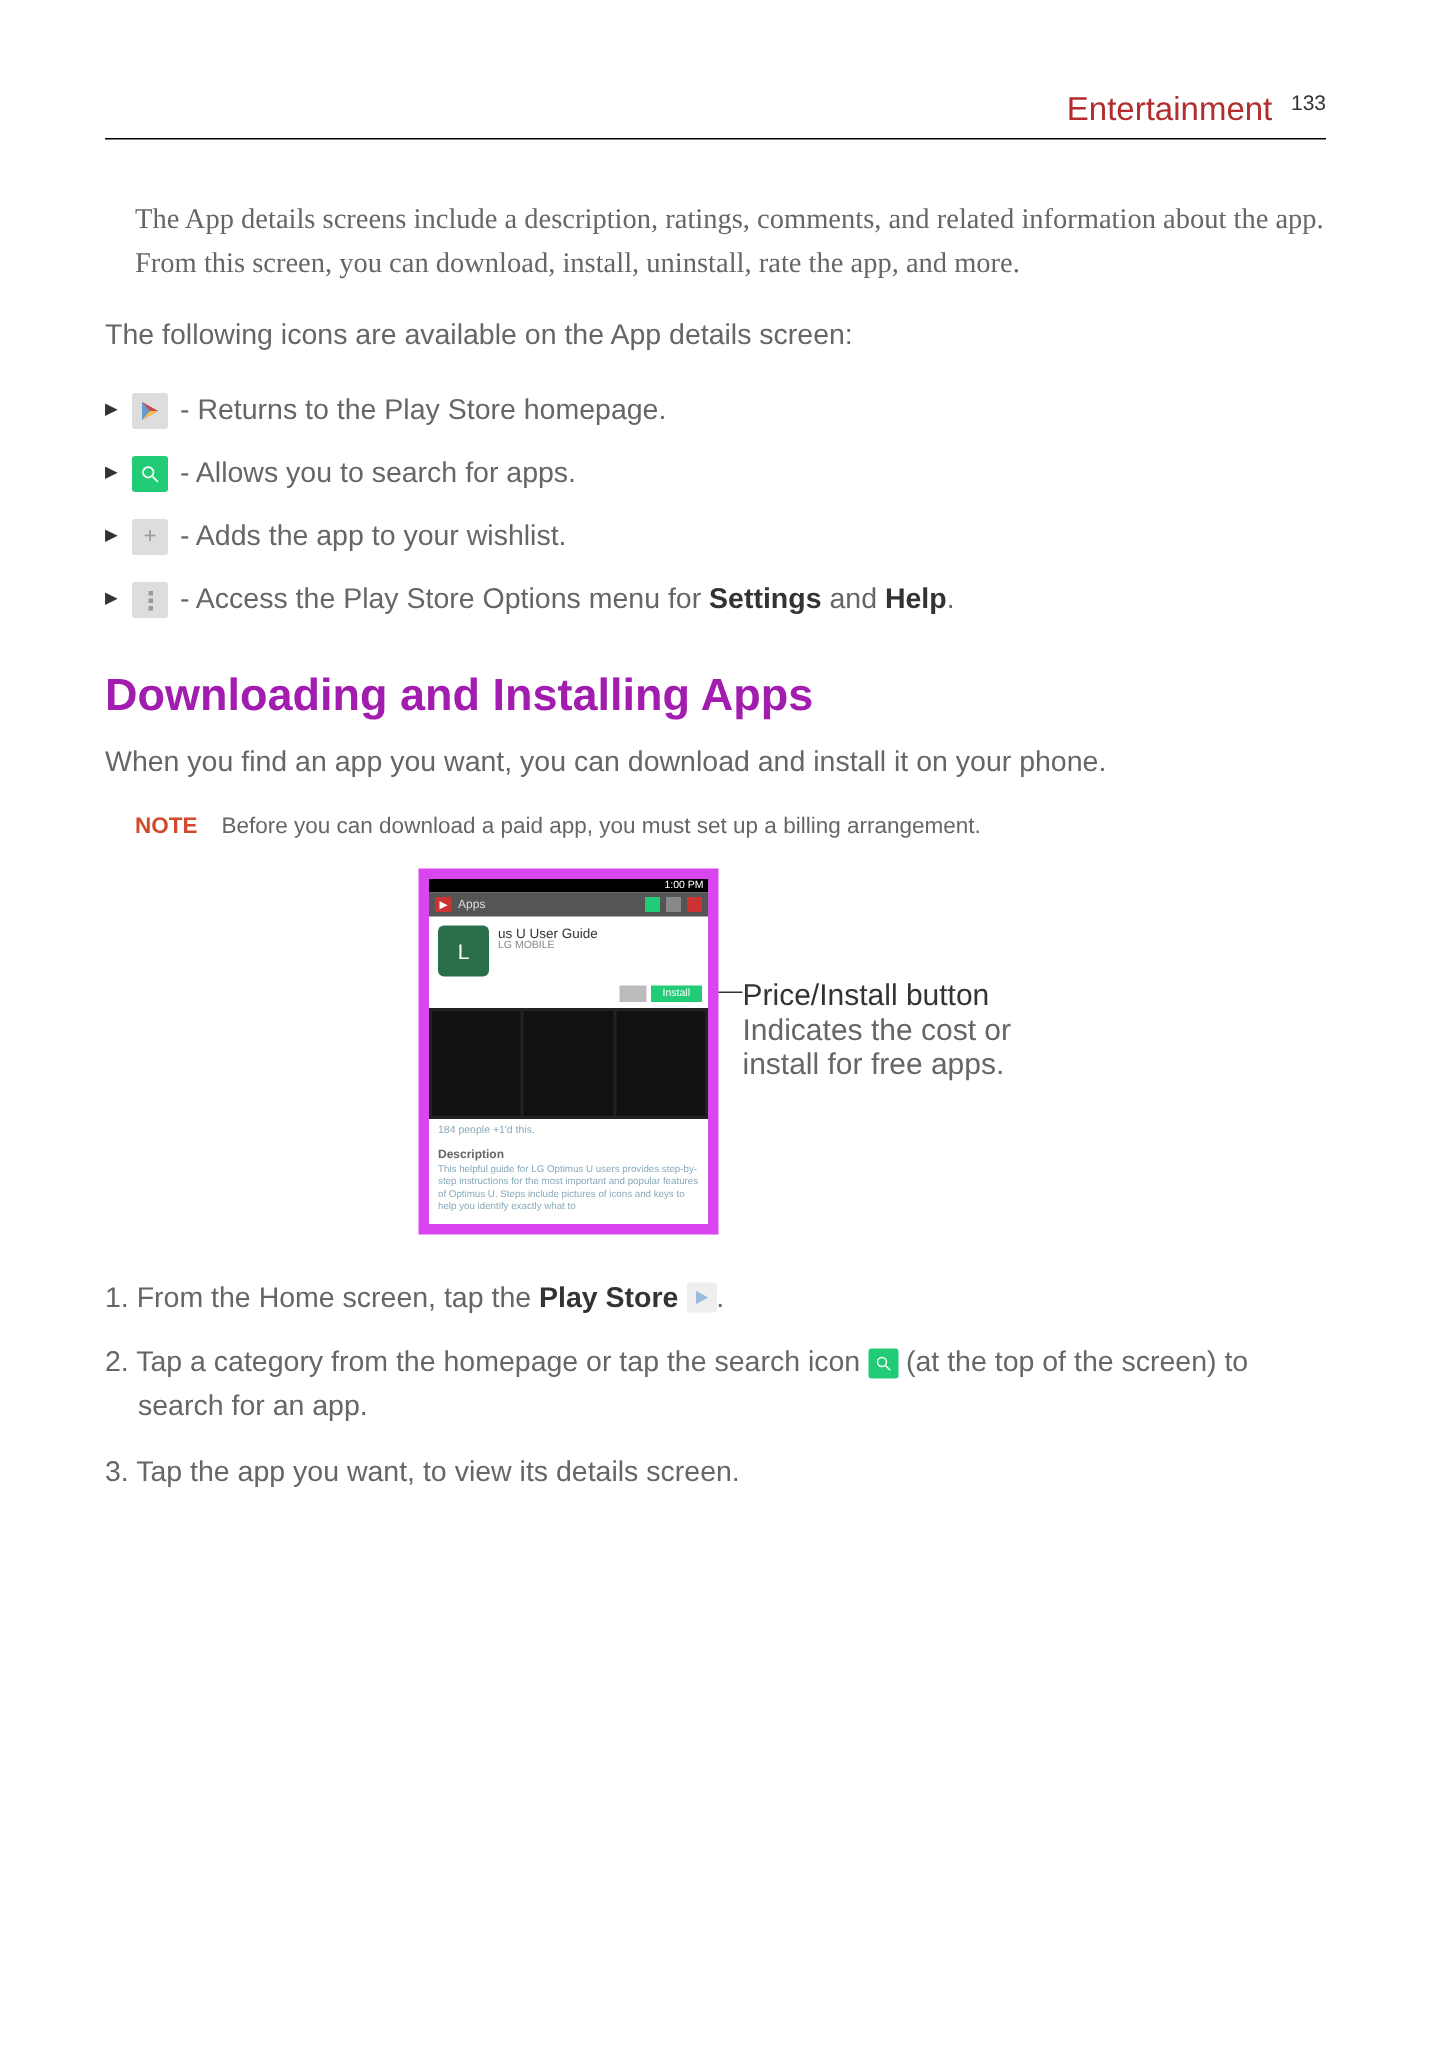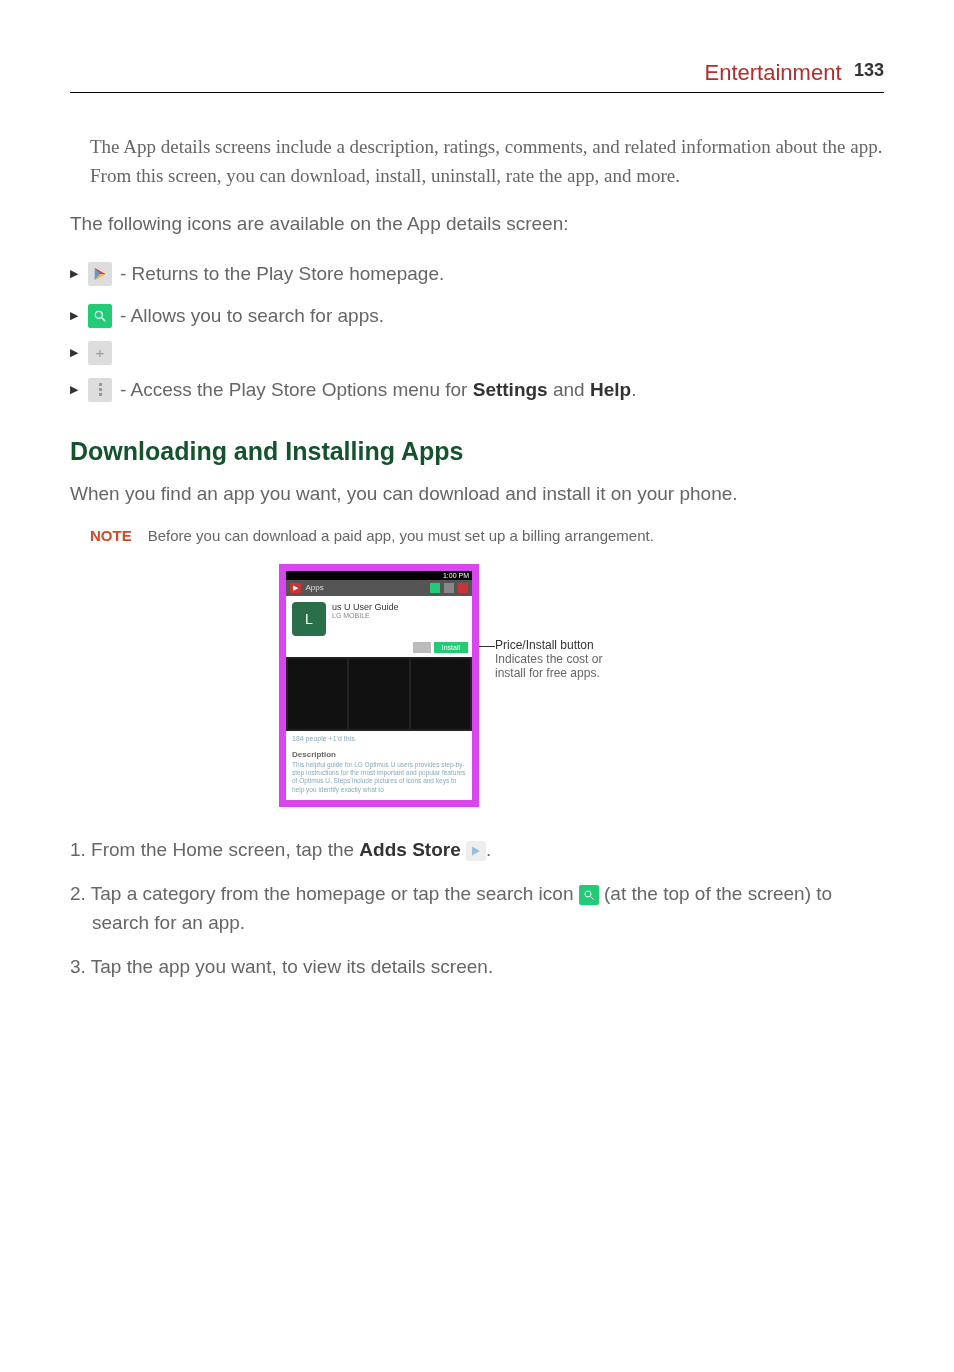--- a/index.html
+++ b/index.html
@@ -20,23 +20,23 @@
     padding-bottom: 6px;
     margin-bottom: 40px;
   }
   .header-title {
     font-size: 22px;
     color: #b22d2d;
     font-weight: 500;
     display: inline-block;
   }
   .header-num {
-    font-size: 18px;
+    font-size: 14px;
     color: #333;
-    font-weight: bold;
+    font-weight: normal;
     vertical-align: top;
     margin-left: 8px;
   }
   .para {
     font-size: 19px;
     line-height: 1.5;
     color: #666;
     margin: 0 0 20px 20px;
     font-family: Liberation Serif, serif;
   }
@@ -91,22 +91,22 @@
     font-size: 15px;
   }
   .icon-menu {
     background: #ddd;
     color: #999;
     flex-direction: column;
     gap:2px;
   }
   .icon-menu span { width:3px; height:3px; background:#999; display:block; }
   .h2 {
-    color: #14532d;
-    font-size: 25px;
+    color: #a21caf;
+    font-size: 30px;
     font-weight: 600;
     margin: 30px 0 14px 0;
   }
   .h3 {
     color: #d24a2c;
     font-size: 20px;
     font-weight: 400;
     margin: 28px 0 10px 0;
   }
   .note-row {
@@ -166,21 +166,21 @@
   .ps-sub { font-size:7px; color:#888; }
   .ps-install-row { display:flex; justify-content:flex-end; padding:0 4px 4px 0; gap:3px;}
   .ps-install { background:#2c7; color:#fff; font-size:7px; padding:2px 8px; }
   .ps-install-grey { background:#bbb; color:#fff; font-size:7px; padding:2px 8px; }
   .ps-thumbs { background:#222; height:70px; margin:0; display:flex; gap:2px; padding:2px;}
   .ps-thumbs div { flex:1; background:#111; }
   .ps-meta { padding:4px 6px; font-size:7px; color:#8ab; }
   .ps-desc-h { padding:4px 6px 0 6px; font-size:8px; color:#666; font-weight:bold;}
   .ps-desc { padding:2px 6px 6px 6px; font-size:6.5px; color:#8ab; line-height:1.3;}
   .callout {
-    font-size: 12px;
+    font-size: 20px;
     color: #666;
     width: 180px;
     margin-top: 74px;
     position: relative;
   }
   .callout-title { color:#333; }
   .callout-line {
     position: absolute;
     left: -16px;
     top: 8px;
@@ -243,20 +243,21 @@
         <svg viewBox="0 0 24 24">
             <circle cx="10" cy="10" r="6"></circle>
             <line x1="15" y1="15" x2="21" y2="21"></line>
           </svg>
       </span>
       <span> - Allows you to search for apps.</span>
     </li>
     <li>
       <span class="tri">▶</span>
       <span class="icon-box icon-plus">+</span>
+      <span> - Adds the app to your wishlist.</span>
     </li>
     <li>
       <span class="tri">▶</span>
       <span class="icon-box icon-menu">
           <span></span>
           <span></span>
           <span></span>
         </span>
       <span>
         <span> - Access the Play Store Options menu for </span><span class="bold">Settings</span><span> and </span><span class="bold">Help</span><span>.</span>
@@ -306,21 +307,21 @@
     <div class="callout">
       <div class="callout-line"></div>
       <div class="callout-title">Price/Install button</div>
       <div>Indicates the cost or</div>
       <div>install for free apps.</div>
     </div>
   </div>
 
   <ol class="ol">
     <li>
-      <span>1. From the Home screen, tap the </span><span class="bold">Adds Store</span><span> </span><span class="tiny-play">
+      <span>1. From the Home screen, tap the </span><span class="bold">Play Store</span><span> </span><span class="tiny-play">
           <svg viewBox="0 0 24 24">
             <path d="M4 3 L20 12 L4 21 Z" fill="#9bd"></path>
           </svg>
         </span><span>.</span>
     </li>
     <li>
       <span>2. Tap a category from the homepage or tap the search icon </span><span class="tiny-search">
           <svg viewBox="0 0 24 24">
             <circle cx="10" cy="10" r="6"></circle>
             <line x1="15" y1="15" x2="21" y2="21"></line>

